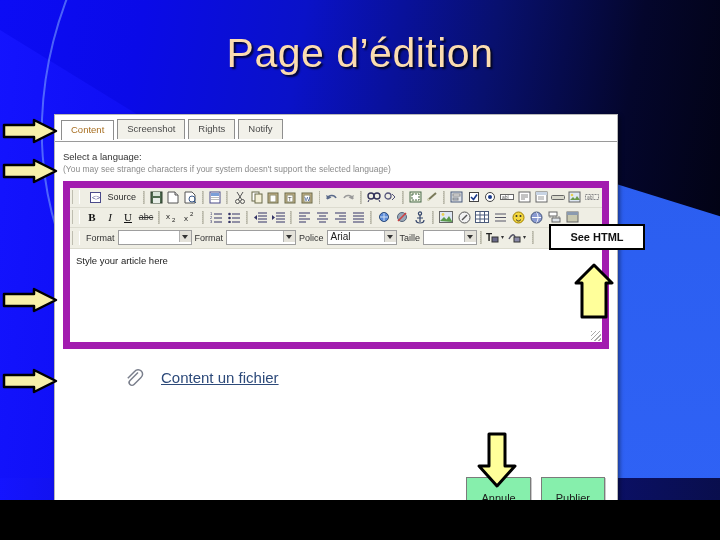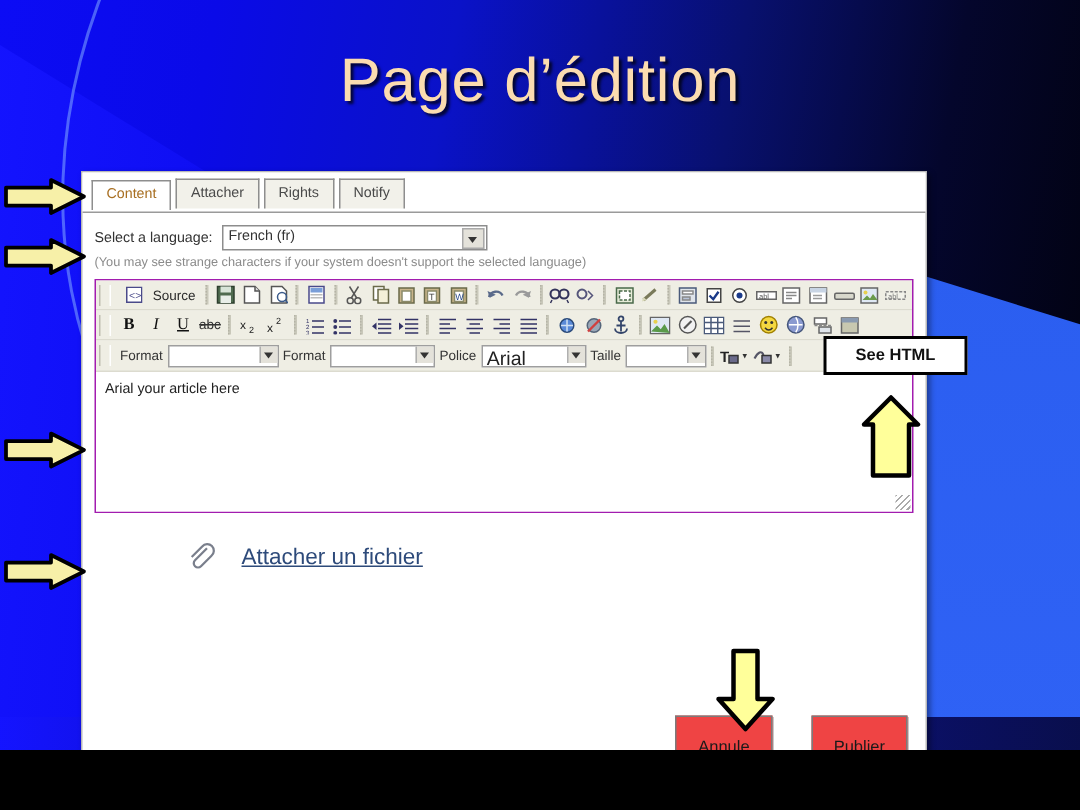--- a/index.html
+++ b/index.html
@@ -52,57 +52,57 @@
   .selbox{display:inline-block;vertical-align:middle;margin-left:4px;width:175px;height:15px;
     border:1px solid #8d8d8d;background:#fff;position:relative;font-size:9.5px;}
   .selbox .v{position:absolute;left:3px;top:1px;}
   .selbox .arw{position:absolute;right:1px;top:1px;width:13px;height:12px;
     background:#e4e2da;border:1px solid #a9a9a9;}
   .selbox .arw:after{content:"";position:absolute;left:3px;top:5px;
     border-left:3px solid transparent;border-right:3px solid transparent;border-top:4px solid #333;}
   #hint{padding:2px 12px 0 8px;font-size:8.5px;color:#8a8a8a;}
 
   
-  #editor{margin:7px 8px 0 8px;border:1px solid #a21caf;background:#fff;}
+  #editor{margin:7px 8px 0 8px;border:7px solid #a21caf;background:#fff;}
   .tbrow{background:#efeee4;border-bottom:1px solid #dcdbcf;height:19px;
      display:flex;align-items:center;padding:0 2px;gap:0;}
   .tbrow.r3{height:20px;}
   .ic{width:18px;height:17px;display:inline-flex;align-items:center;justify-content:center;
      font-size:10px;color:#3a3a58;line-height:1;}
   .ic svg{display:block;}
   .sep{width:1px;height:13px;background:#c9c8ba;margin:0 3px;border-left:1px dotted #b5b4a6;}
   .grip{width:6px;height:14px;border-left:1px solid #bfbeb0;border-right:1px solid #fff;margin-right:3px;}
   .srcbtn{display:inline-flex;align-items:center;gap:3px;font-size:9px;color:#2b2b2b;padding:0 4px;}
   .tlabel{font-size:9px;color:#333;padding:0 3px;}
   .tsel{height:13px;border:1px solid #9e9e9e;background:#fff;position:relative;}
   .tsel .arw{position:absolute;right:0;top:0;width:11px;height:11px;background:#e4e2da;border-left:1px solid #b0b0b0;}
   .tsel .arw:after{content:"";position:absolute;left:2px;top:4px;
     border-left:3px solid transparent;border-right:3px solid transparent;border-top:4px solid #333;}
-  .tsel .v{position:absolute;left:3px;top:0px;font-size:13px;color:#222;}
+  .tsel .v{position:absolute;left:3px;top:0px;font-size:10px;color:#222;}
   #canvas{height:93px;background:#fff;position:relative;}
   #canvas .txt{position:absolute;left:6px;top:6px;font-size:9.5px;color:#222;}
   #canvas .rsz{position:absolute;right:1px;bottom:1px;width:10px;height:10px;
     background:repeating-linear-gradient(135deg,#aaa 0 1px,transparent 1px 3px);}
 
   
   #attach{margin:18px 0 0 0;padding-left:68px;display:flex;align-items:center;gap:16px;}
   #attach .clip{width:22px;height:22px;color:#7a7f8c;}
   #attachlbl{font-size:15px;color:#2d4a7a;text-decoration:underline;}
   #files{margin:16px 0 0 0;padding-left:124px;}
   .frow{display:flex;align-items:center;gap:0;height:13px;}
   .fname{font-size:9px;color:#2d4a7a;text-decoration:underline;width:115px;}
   .fdel{width:11px;height:11px;border-radius:2px;background:#d53a3a;position:relative;
      box-shadow:inset 0 0 0 1px #b32020;}
   .fdel:before,.fdel:after{content:"";position:absolute;left:2px;top:5px;width:7px;height:1.6px;background:#fff;}
   .fdel:before{transform:rotate(45deg);} .fdel:after{transform:rotate(-45deg);}
 
   
   #btnrow{position:absolute;right:12px;bottom:10px;display:flex;gap:10px;}
-  .btn{border:1px solid #7b7b7b;background:#ef4444;font-size:11px;color:#1a1a1a;
-    padding:14px 14px;box-shadow:1px 1px 0 #c9c9c9;margin-left:16px;}
+  .btn{border:1px solid #7b7b7b;background:#86efac;font-size:11px;color:#1a1a1a;
+    padding:14px 14px;box-shadow:1px 1px 0 #c9c9c9;}
 
   
   #callout{position:absolute;left:549px;top:224px;width:92px;height:22px;background:#fff;
     border:2px solid #000;display:flex;align-items:center;justify-content:center;
     font-size:11px;font-weight:bold;color:#111;z-index:30;}
 
   
   .arrow{position:absolute;z-index:25;}
   .arrow svg{display:block;}
 </style>
@@ -114,29 +114,25 @@
   <div class="wedge2"></div>
   <div class="arc"></div>
   <div class="arc2"></div>
   <div class="bottombar"></div>
 
   <div id="title">Page d’édition</div>
 
   <div id="win">
 
     <div id="tabs">
-      <span class="tab active">Content</span><span class="tab">Attacher</span><span class="tab">Rights</span><span class="tab">Notify</span>
+      <span class="tab active">Content</span><span class="tab">Screenshot</span><span class="tab">Rights</span><span class="tab">Notify</span>
     </div>
 
     <div id="langrow">
       <span class="lbl">Select a language:</span>
-      <span class="selbox">
-        <span class="v">French (fr)</span>
-        <span class="arw"></span>
-      </span>
     </div>
     <div id="hint">(You may see strange characters if your system doesn't support the selected language)</div>
 
     <div id="editor">
 
       <div class="tbrow">
         <span class="grip"></span>
         <span class="srcbtn">
           <span class="ic">
               <svg width="11" height="11">
@@ -487,32 +483,32 @@
             <svg width="20" height="13">
               <path d="M1 8c2-4 5-6 6-2" fill="none" stroke="#556" stroke-width="1.4"></path>
               <rect x="6" y="6" width="6" height="5" fill="#8a8aa8" stroke="#333"></rect>
               <path d="M15 5l3 0-1.5 3z" fill="#333"></path>
             </svg>
           </span>
         <span class="sep"></span>
       </div>
 
       <div id="canvas">
-        <span class="txt">Arial your article here</span>
+        <span class="txt">Style your article here</span>
         <span class="rsz"></span>
       </div>
     </div>
 
     <div id="attach">
       <span class="clip">
         <svg width="22" height="22" viewBox="0 0 22 22">
             <path d="M15 5.5L7 13.5a2.8 2.8 0 104 4l7-7a4.4 4.4 0 10-6.2-6.2l-7 7" fill="none" stroke="#7a7f8c" stroke-width="1.5"></path>
           </svg>
       </span>
-      <span id="attachlbl">Attacher un fichier</span>
+      <span id="attachlbl">Content un fichier</span>
     </div>
 
     <div id="files">
     </div>
 
     <div id="btnrow">
       <span class="btn">Annule</span>
       <span class="btn">Publier</span>
     </div>
   </div>

